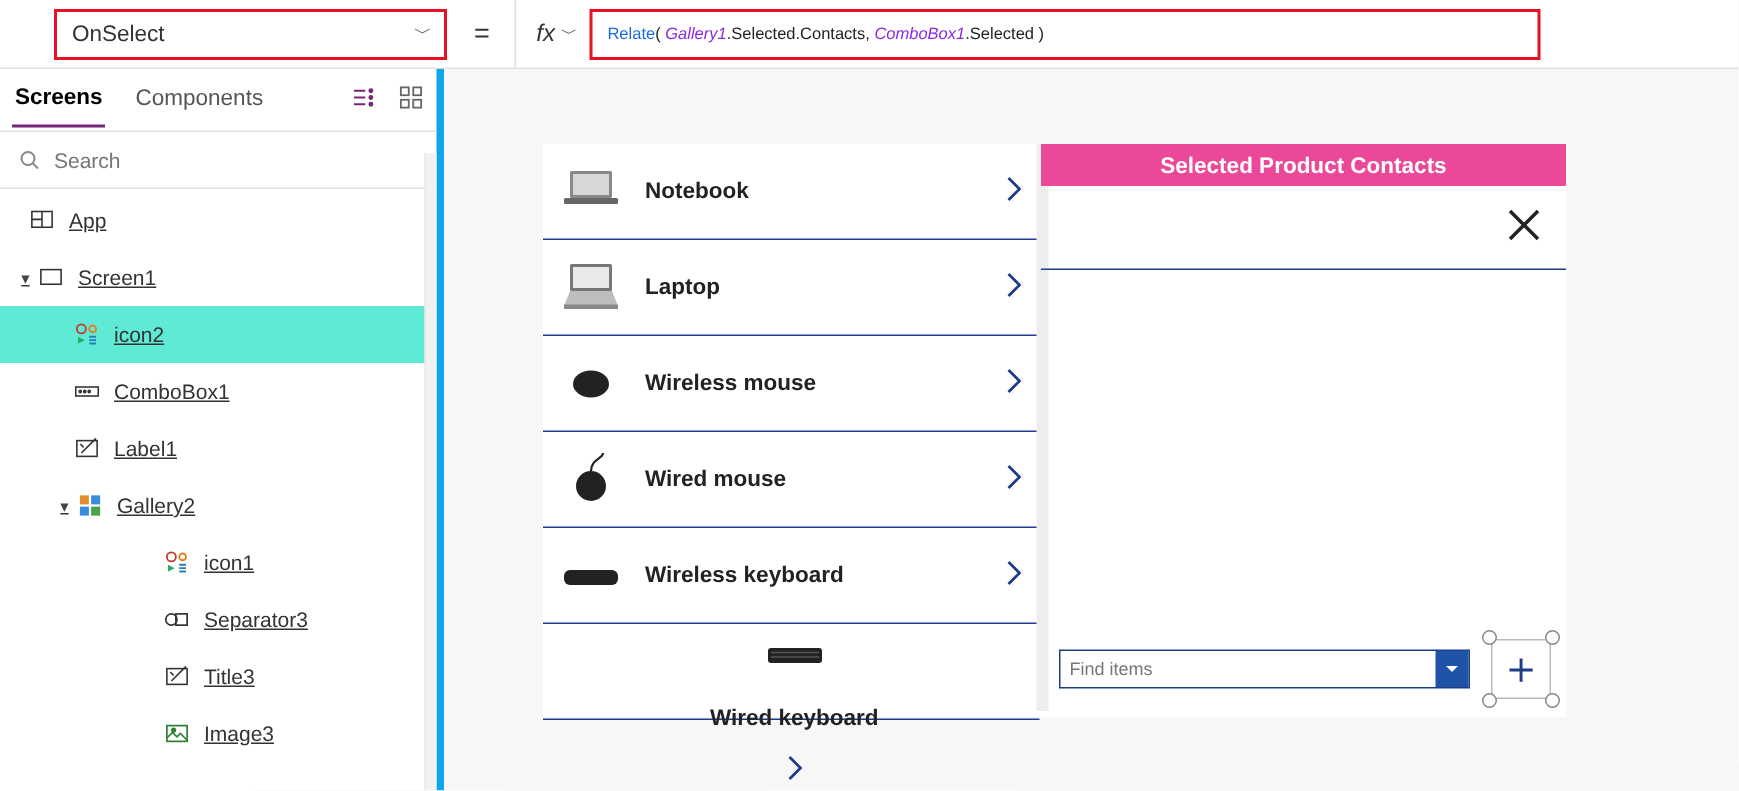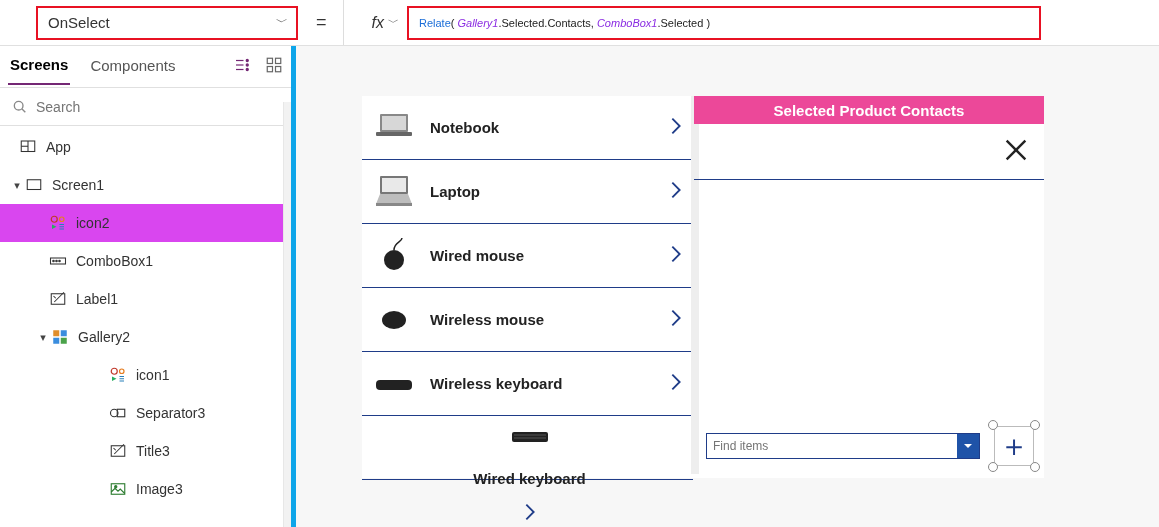--- a/index.html
+++ b/index.html
@@ -4,44 +4,44 @@
 <style>
   * { box-sizing: border-box; margin: 0; padding: 0; font-family: "Segoe UI", Arial, sans-serif; }
   body { width: 1159px; height: 527px; background: #fff; font-size: 14px; color: #333; overflow: hidden; }
 
   
   .formula-row { display: flex; align-items: center; height: 46px; border-bottom: 1px solid #e0e0e0; background: #fff; }
   .property-dd { margin-left: 36px; width: 262px; height: 34px; border: 2px solid #e81123; display: flex; align-items: center; padding: 0 10px; position: relative; font-size: 15px; }
   .property-dd .chev { position: absolute; right: 8px; color: #666; font-size: 12px; }
   .eq { margin: 0 16px 0 18px; font-size: 18px; color: #333; }
   .fx-box { display:flex; align-items:center; border-left:1px solid #ddd; height:100%; }
-  .fx { margin: 0 8px 0 28px; font-style: italic; font-size: 16px; color: #333; display:flex; align-items:center; gap:4px;}
+  .fx { margin: 0 8px 0 14px; font-style: italic; font-size: 16px; color: #333; display:flex; align-items:center; gap:4px;}
   .fx .chev { font-size: 11px; color:#666; font-style:normal;}
   .formula-input { border: 2px solid #e81123; height: 34px; width: 634px; display: flex; align-items: center; padding: 0 10px; font-family: Consolas, monospace; font-size: 11px; white-space: pre; }
   .tok-func { color: #1a6dd8; }
   .tok-obj  { color: #8a2be2; font-style: italic; }
   .tok-plain{ color: #222; }
 
   
   .main { display: flex; height: calc(527px - 46px); }
 
   
   .tree-panel { width: 296px; border-right: 5px solid #0ea5e9; display:flex; flex-direction:column; position:relative;}
   .tree-scroll-edge { position:absolute; right:0; top:56px; bottom:0; width:8px; background:#f2f2f2; border-left:1px solid #e7e7e7;}
   .tabs { display:flex; align-items:center; height:42px; border-bottom:1px solid #e0e0e0; padding: 0 8px; gap: 18px;}
   .tab { font-size: 15px; padding: 8px 2px 10px; color:#555; }
   .tab.active { color:#000; font-weight:600; border-bottom: 2px solid #742774; }
   .tabs-icons { margin-left:auto; display:flex; gap:14px; color:#666; }
   .tabs-icons svg { width:18px; height:18px; }
 
   .search-row { height:38px; border-bottom:1px solid #e0e0e0; display:flex; align-items:center; padding:0 12px; gap:8px; color:#888;}
   .search-row input { border:none; outline:none; font-size:14px; color:#333; flex:1; }
-  .tree { flex:1; overflow:hidden; padding-top:2px;}
+  .tree { flex:1; overflow:hidden; padding-top:2px;text-decoration:underline;}
   .tree-row { display:flex; align-items:center; height:38px; font-size:14px; color:#333; }
-  .tree-row.selected { background:#d946ef; }
+  .tree-row.selected { background:#5eead4; }
   .tree-row .caret { width:14px; text-align:center; color:#444; font-size:11px;}
   .tree-row .ticon { width:20px; height:20px; display:flex; align-items:center; justify-content:center; margin-right:8px; }
   .tree-row .ticon svg { width:18px; height:18px; }
   .indent-0 { padding-left: 18px; }
   .indent-1 { padding-left: 10px; } 
   .indent-2 { padding-left: 48px; }
   .indent-2c{ padding-left: 36px; } 
   .indent-3 { padding-left: 108px; }
 
   
@@ -278,37 +278,37 @@
           </span>
           <span class="g-title">Laptop</span>
           <span class="g-chev"><svg viewBox="0 0 16 24" fill="none" stroke="#1f3c88" stroke-width="2">
                 <path d="M4 4 L12 12 L4 20"></path>
               </svg></span>
         </div>
 
         <div class="g-item">
           <span class="g-thumb">
             <svg viewBox="0 0 44 40">
+                <ellipse cx="22" cy="20" rx="12" ry="9" fill="#222"></ellipse>
+              </svg>
+          </span>
+          <span class="g-title">Wireless mouse</span>
+          <span class="g-chev"><svg viewBox="0 0 16 24" fill="none" stroke="#1f3c88" stroke-width="2">
+                <path d="M4 4 L12 12 L4 20"></path>
+              </svg></span>
+        </div>
+
+        <div class="g-item">
+          <span class="g-thumb">
+            <svg viewBox="0 0 44 40">
                 <ellipse cx="22" cy="24" rx="10" ry="10" fill="#222"></ellipse>
                 <path d="M22 14 C 22 6, 30 6, 30 2" stroke="#222" stroke-width="1.5" fill="none"></path>
               </svg>
           </span>
           <span class="g-title">Wired mouse</span>
-          <span class="g-chev"><svg viewBox="0 0 16 24" fill="none" stroke="#1f3c88" stroke-width="2">
-                <path d="M4 4 L12 12 L4 20"></path>
-              </svg></span>
-        </div>
-
-        <div class="g-item">
-          <span class="g-thumb">
-            <svg viewBox="0 0 44 40">
-                <ellipse cx="22" cy="20" rx="12" ry="9" fill="#222"></ellipse>
-              </svg>
-          </span>
-          <span class="g-title">Wireless mouse</span>
           <span class="g-chev"><svg viewBox="0 0 16 24" fill="none" stroke="#1f3c88" stroke-width="2">
                 <path d="M4 4 L12 12 L4 20"></path>
               </svg></span>
         </div>
 
         <div class="g-item">
           <span class="g-thumb">
             <svg viewBox="0 0 44 40">
                 <rect x="4" y="16" width="36" height="10" rx="4" fill="#222"></rect>
               </svg>

